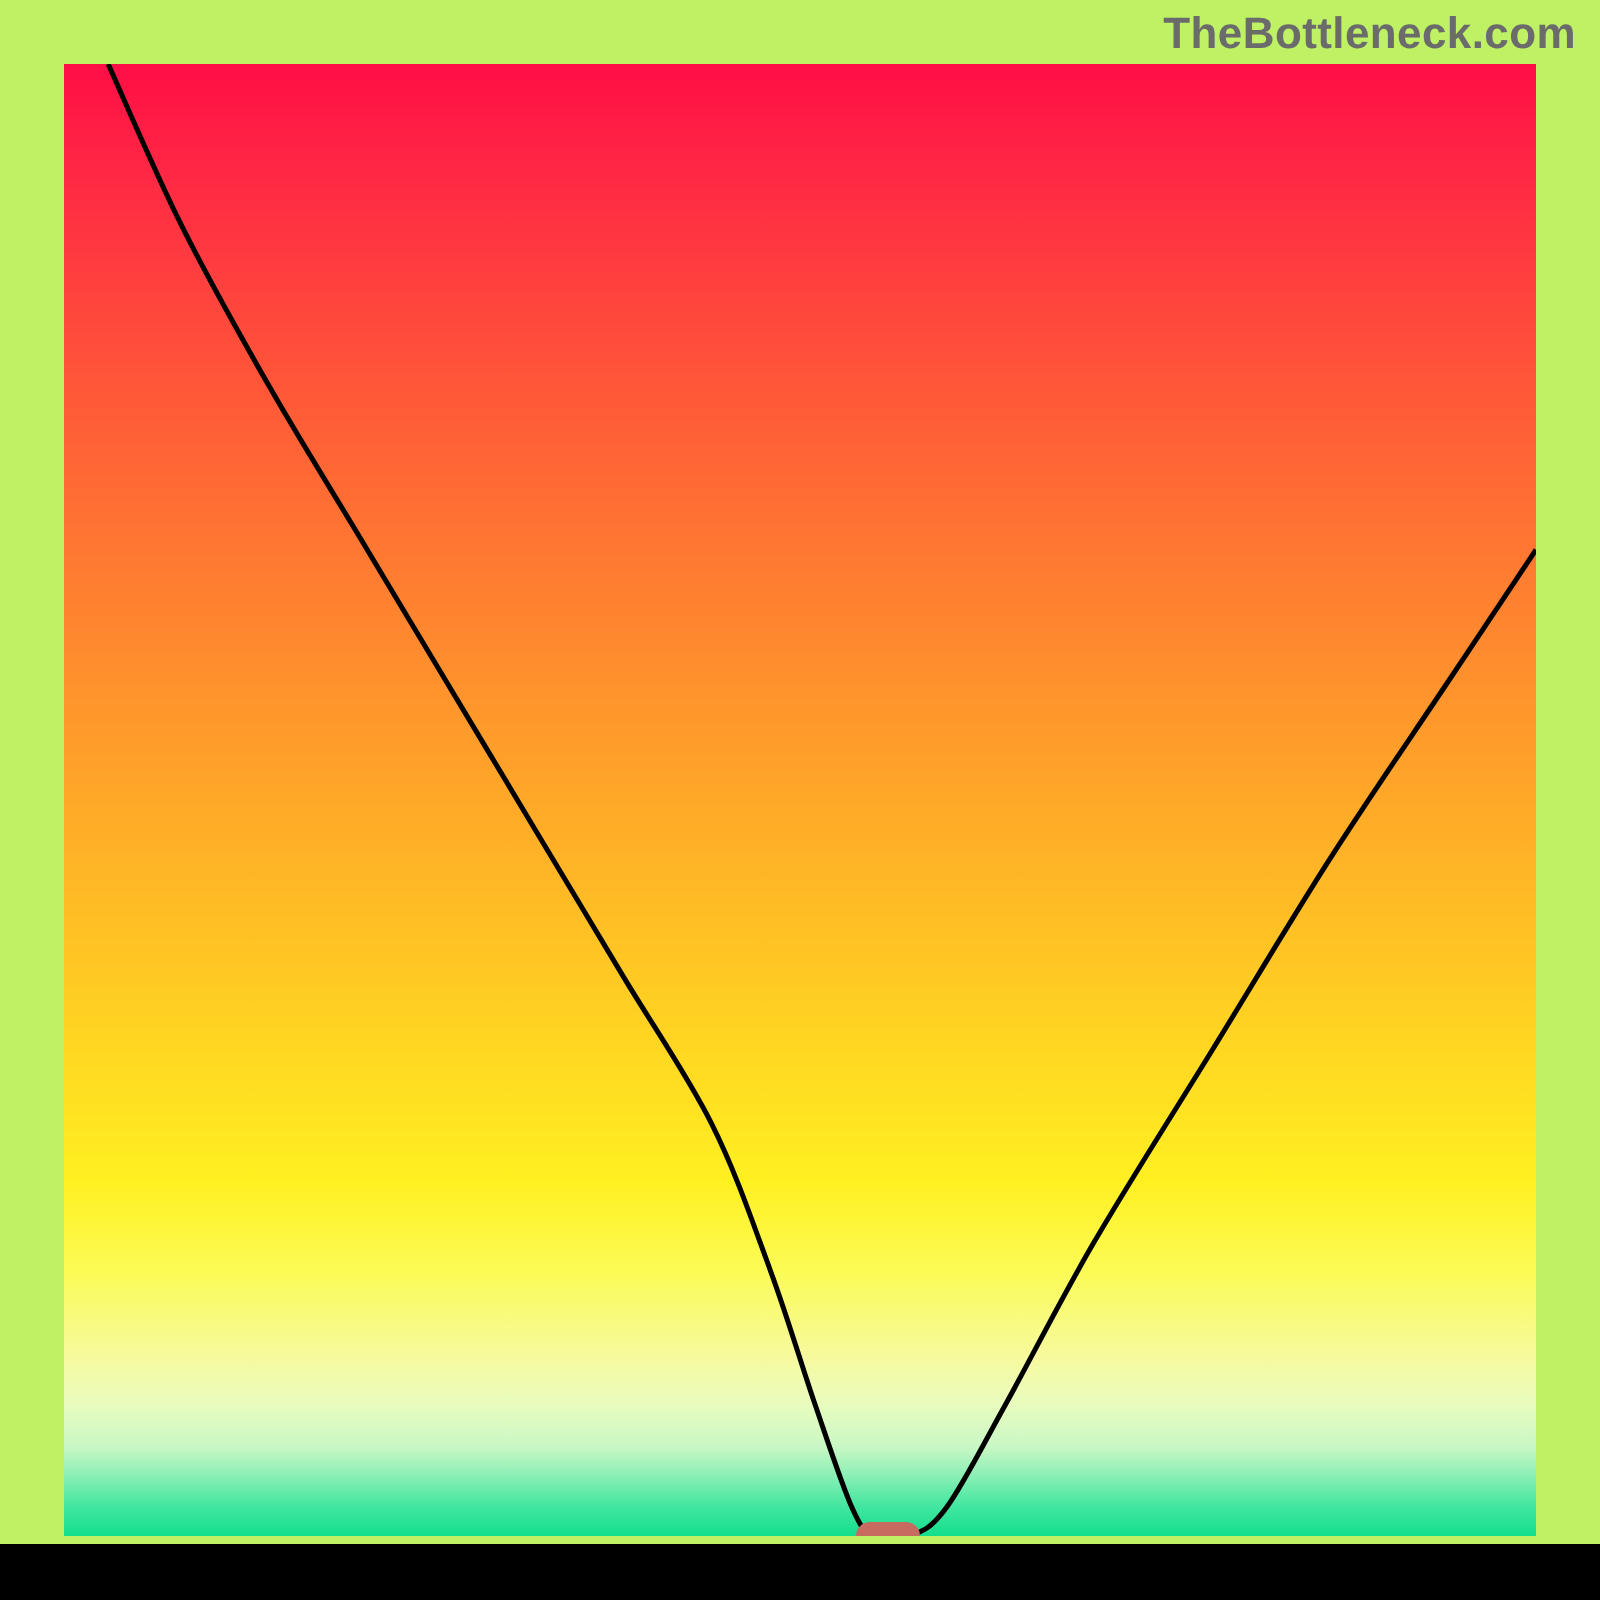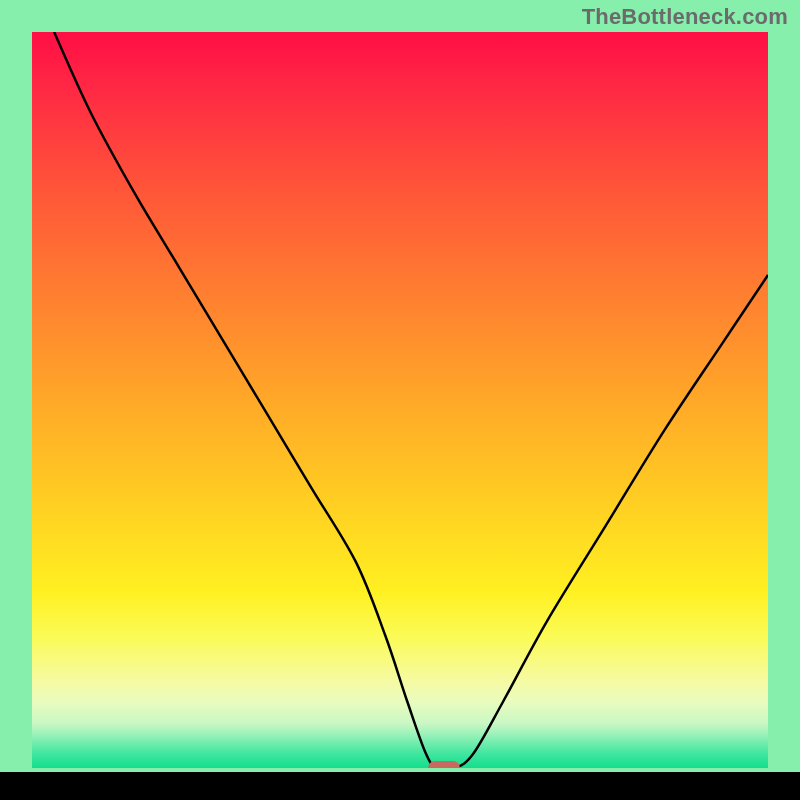--- a/index.html
+++ b/index.html
@@ -7,21 +7,21 @@
     padding: 0;
     width: 800px;
     height: 800px;
     background: #000;
     overflow: hidden;
   }
   .frame {
     position: relative;
     width: 800px;
     height: 772px;
-    background: #86efac;
+    background: #bef264;
   }
   .watermark {
     position: absolute;
     top: 4px;
     right: 12px;
     color: #6b6b6b;
     font-family: Arial, Helvetica, sans-serif;
     font-size: 22px;
     font-weight: bold;
     letter-spacing: 0.2px;

